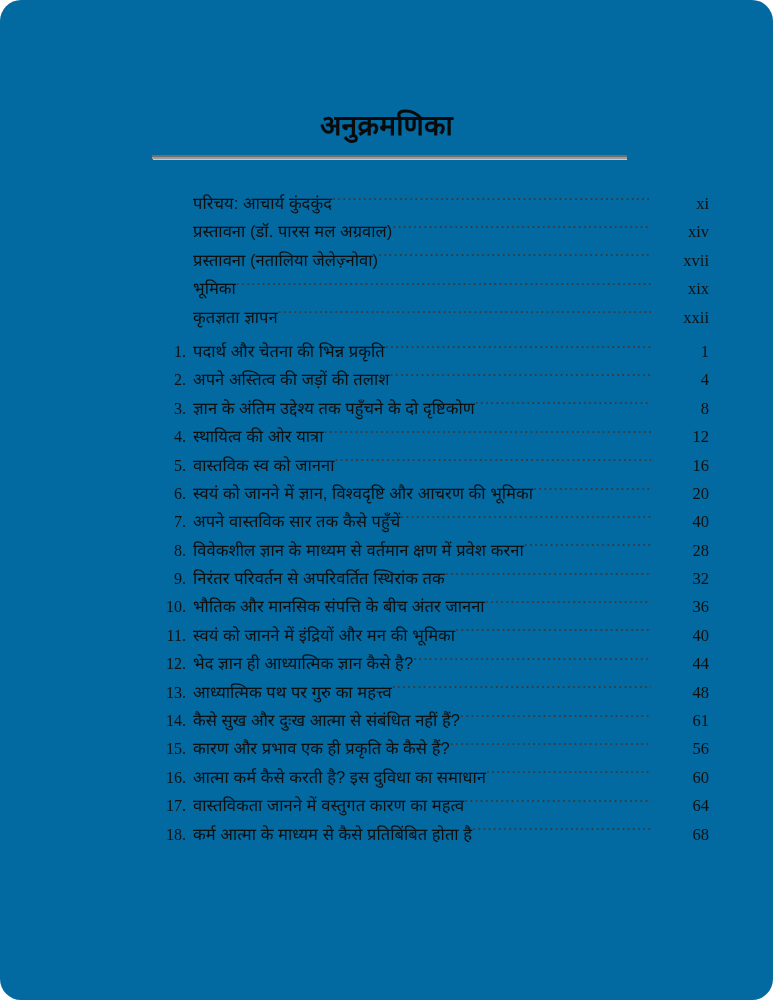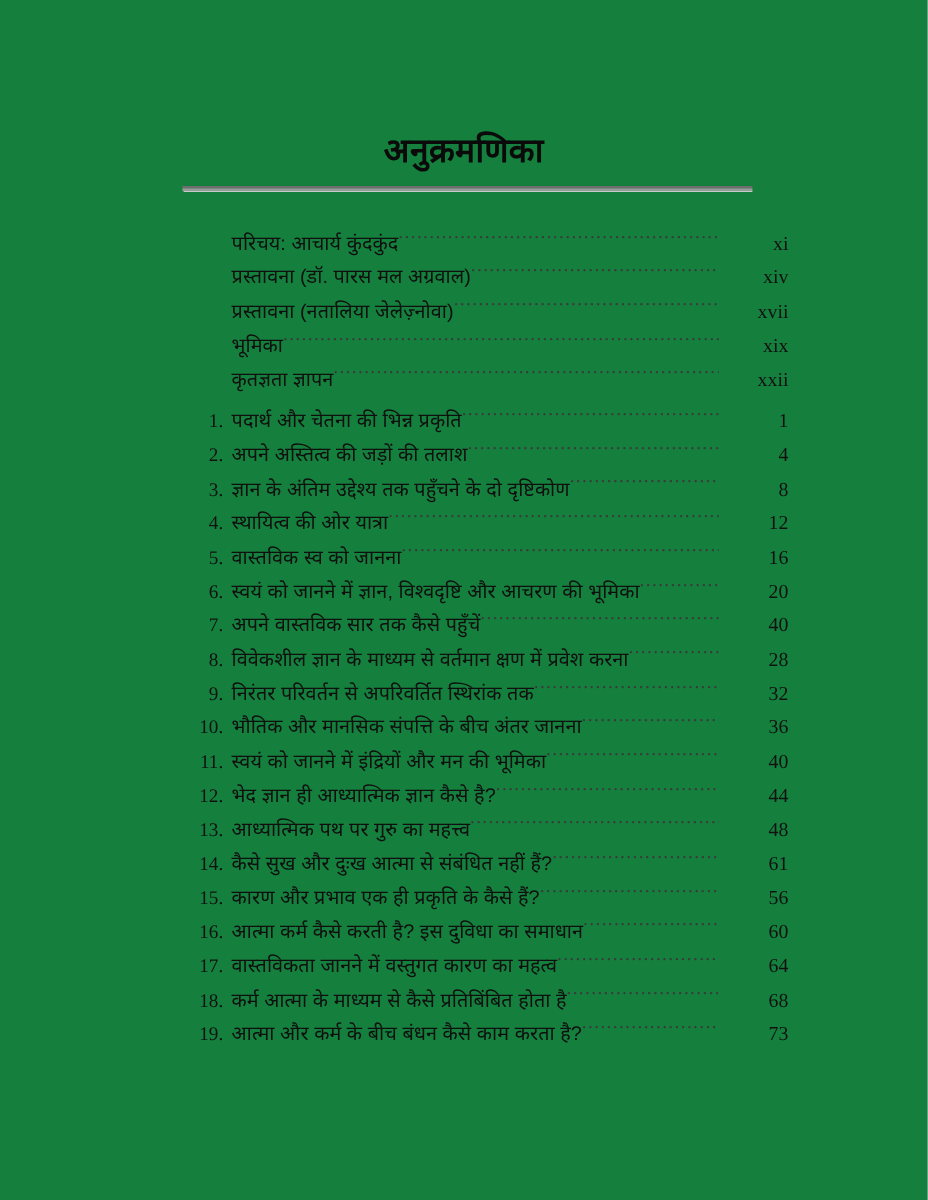--- a/index.html
+++ b/index.html
@@ -14,21 +14,22 @@
     position: relative;
     overflow: hidden;
     font-family: "Liberation Serif", "DejaVu Serif", serif;
     color: #111111;
     -webkit-font-smoothing: antialiased;
   }
 
   .page {
     position: absolute;
     inset: 0;
-    background: #15803d;
+    background: #0369a1;
+    border-radius: 21px;
   }
 
   
   .toc-title {
     position: absolute;
     left: 0;
     right: 0;
     top: 108px;
     text-align: center;
     font-family: "Liberation Sans", "DejaVu Sans", sans-serif;
@@ -122,21 +123,21 @@
     font-family: "Liberation Serif", "DejaVu Serif", serif;
     font-size: 16px;
     letter-spacing: 1.15px;
     color: #3a3a3a;
   }
 
   .row-page {
     flex: 0 0 auto;
     width: 58px;
     text-align: right;
-    padding-right: 116px;
+    padding-right: 64px;
     box-sizing: content-box;
     font-family: "Liberation Serif", "DejaVu Serif", serif;
     font-size: 16.5px;
     color: #111;
   }
 
   
   .section-gap {
     height: 6px;
   }
@@ -290,22 +291,16 @@
           <span class="row-title">वास्तविकता जानने में वस्तुगत कारण का महत्व</span>
           <span class="row-leader"></span>
           <span class="row-page">64</span>
         </div>
         <div class="toc-row">
           <span class="row-num">18.</span>
           <span class="row-title">कर्म आत्मा के माध्यम से कैसे प्रतिबिंबित होता है</span>
           <span class="row-leader"></span>
           <span class="row-page">68</span>
         </div>
-        <div class="toc-row">
-          <span class="row-num">19.</span>
-          <span class="row-title">आत्मा और कर्म के बीच बंधन कैसे काम करता है?</span>
-          <span class="row-leader"></span>
-          <span class="row-page">73</span>
-        </div>
       </div>
   </div>
 
 </div>
 
 </body></html>

